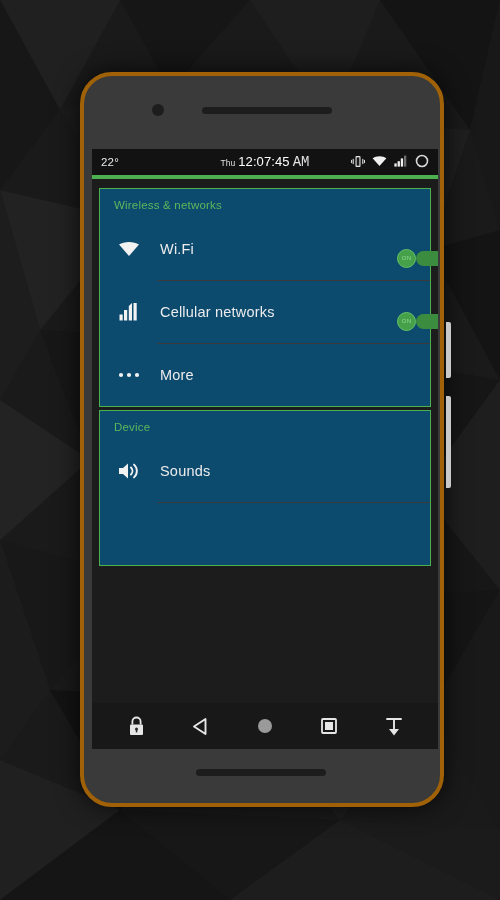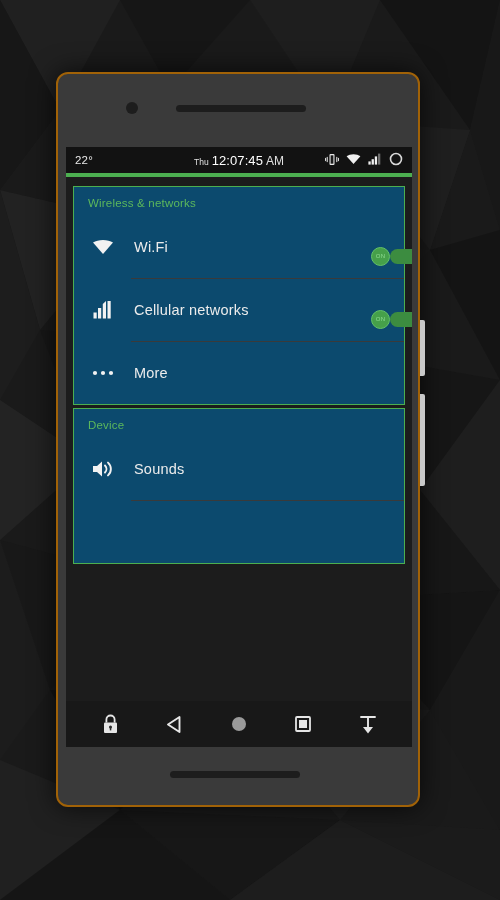--- a/index.html
+++ b/index.html
@@ -22,25 +22,25 @@
     left: 0; top: 0;
     width: 500px; height: 900px;
     background: #181818;
     z-index: 0;
   }
   #wallpaper svg { display: block; }
 
   
   #phone {
     position: absolute;
-    left: 56px; top: 72px;
+    left: 80px; top: 72px;
     width: 364px; height: 735px;
-    border-radius: 12px;
+    border-radius: 32px;
     background: #3a3a3a;
-    border: 2px solid #a16207;
+    border: 4px solid #a16207;
     box-sizing: border-box;
     z-index: 5;
     box-shadow: 0 0 26px rgba(0,0,0,0.72);
   }
   .side-btn {
     position: absolute;
     left: 362px;
     width: 5px;
     background: #c9c9c9;
     border-radius: 0 2px 2px 0;
@@ -96,21 +96,21 @@
     left: 0; right: 0;
     text-align: center;
     pointer-events: none;
     display: flex;
     align-items: baseline;
     justify-content: center;
     gap: 3px;
   }
   #status-clock .dow { font-size: 8.5px; color: #e0e0e0; }
   #status-clock .time { font-size: 13px; color: #fff; letter-spacing: .1px; }
-  #status-clock .mer { font-size: 12px; color: #e0e0e0; }
+  #status-clock .mer { font-size: 14px; color: #e0e0e0; font-family: Liberation Mono, monospace; }
   #status-icons {
     margin-left: auto;
     display: flex;
     align-items: center;
     gap: 7px;
     z-index: 2;
   }
 
   
   #action-bar {

